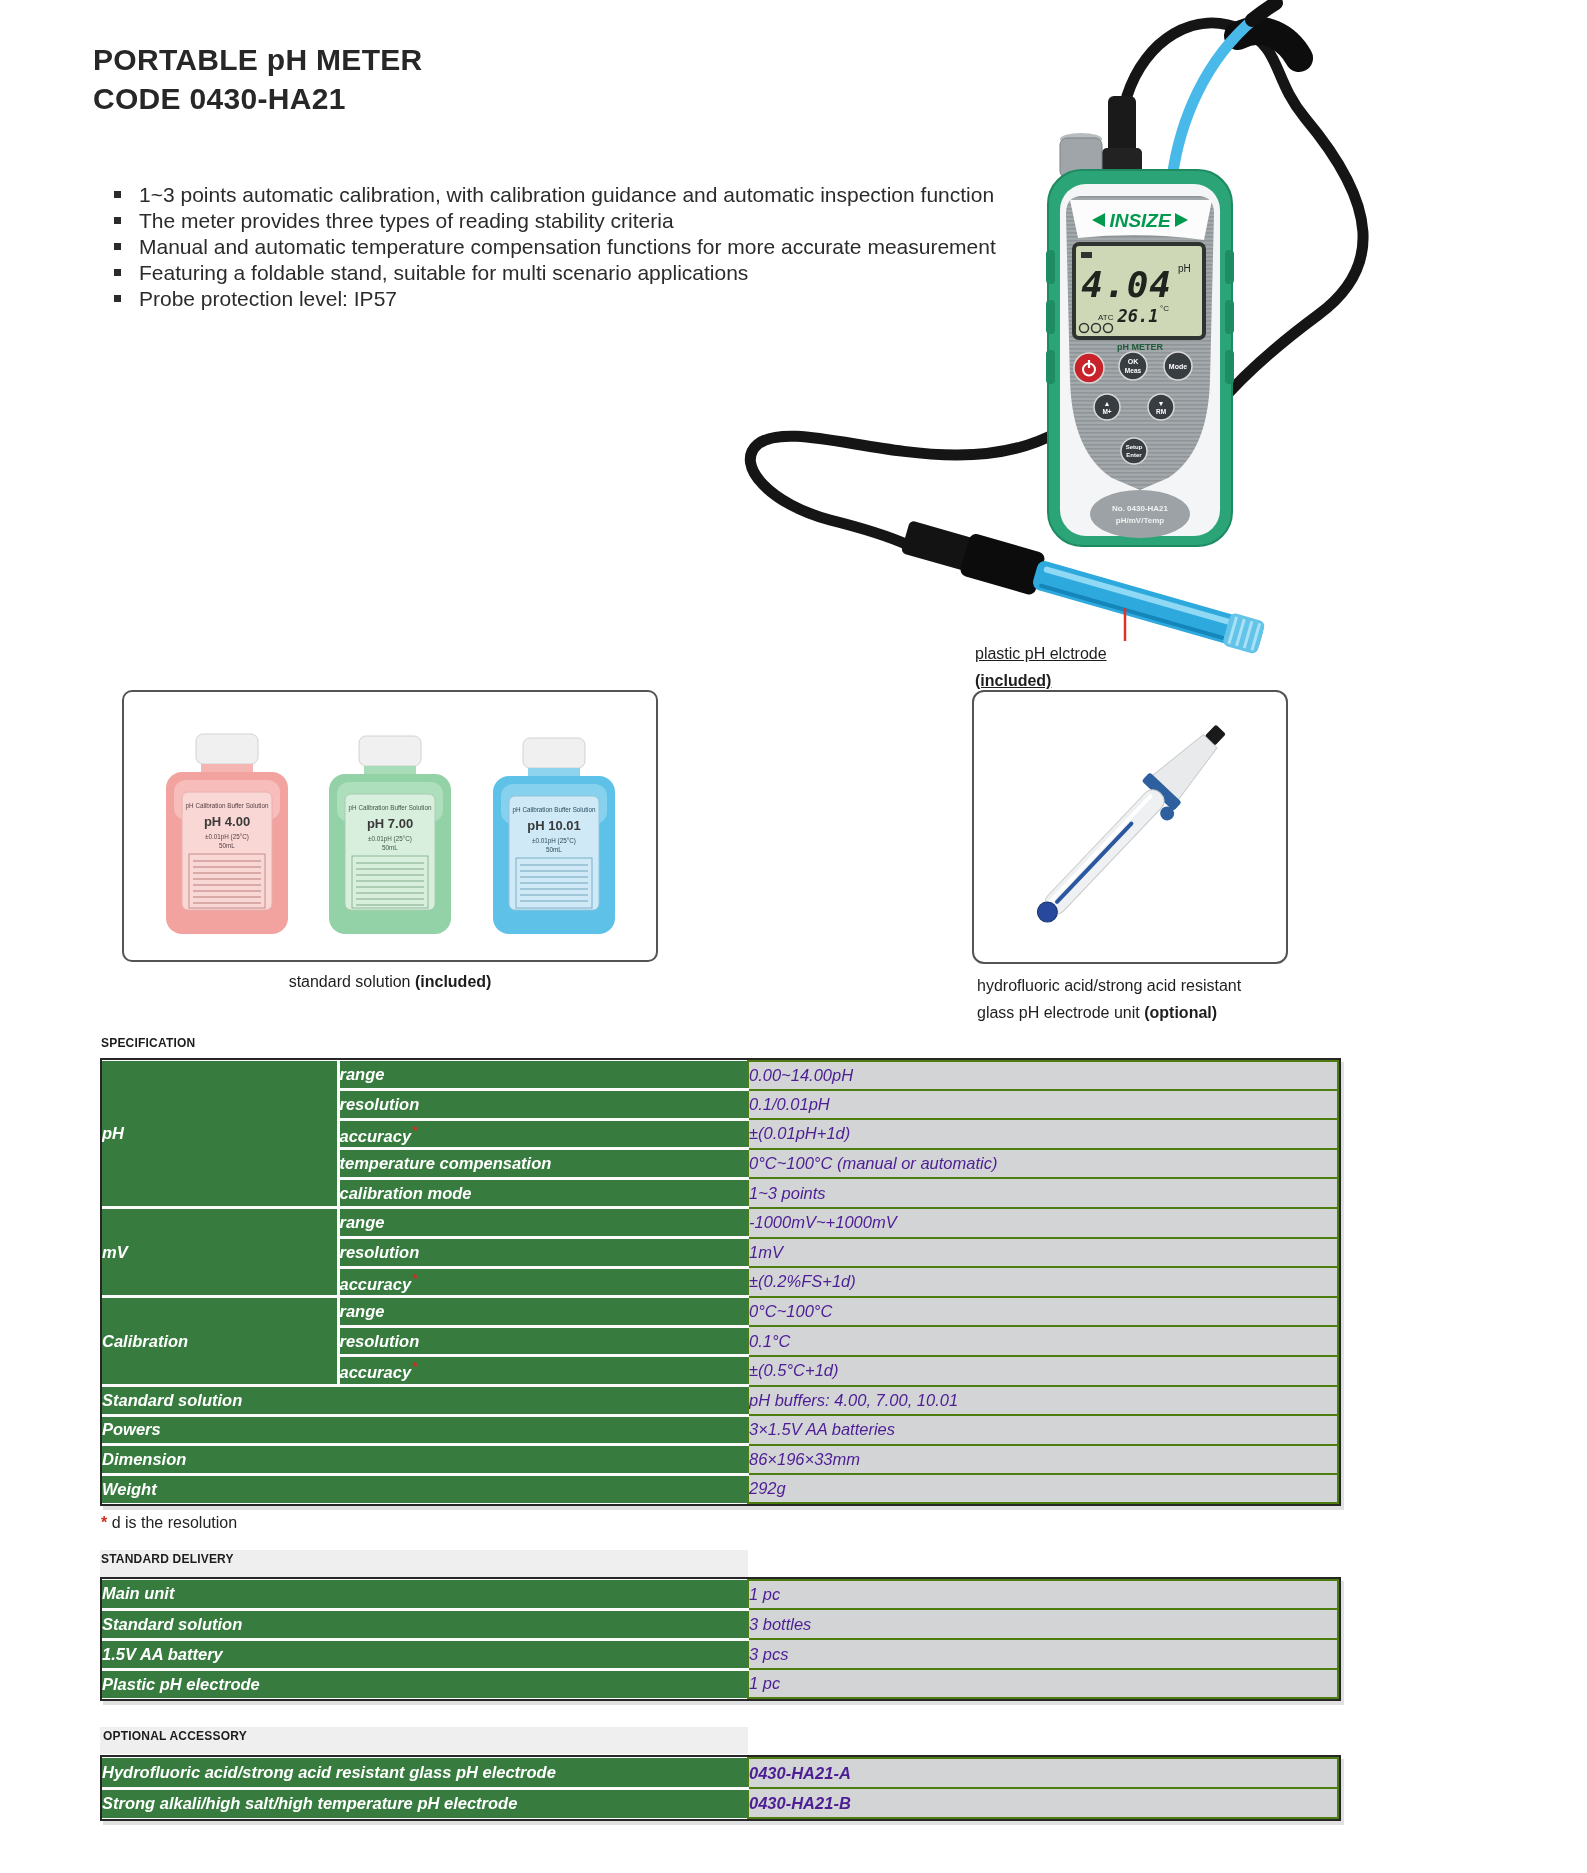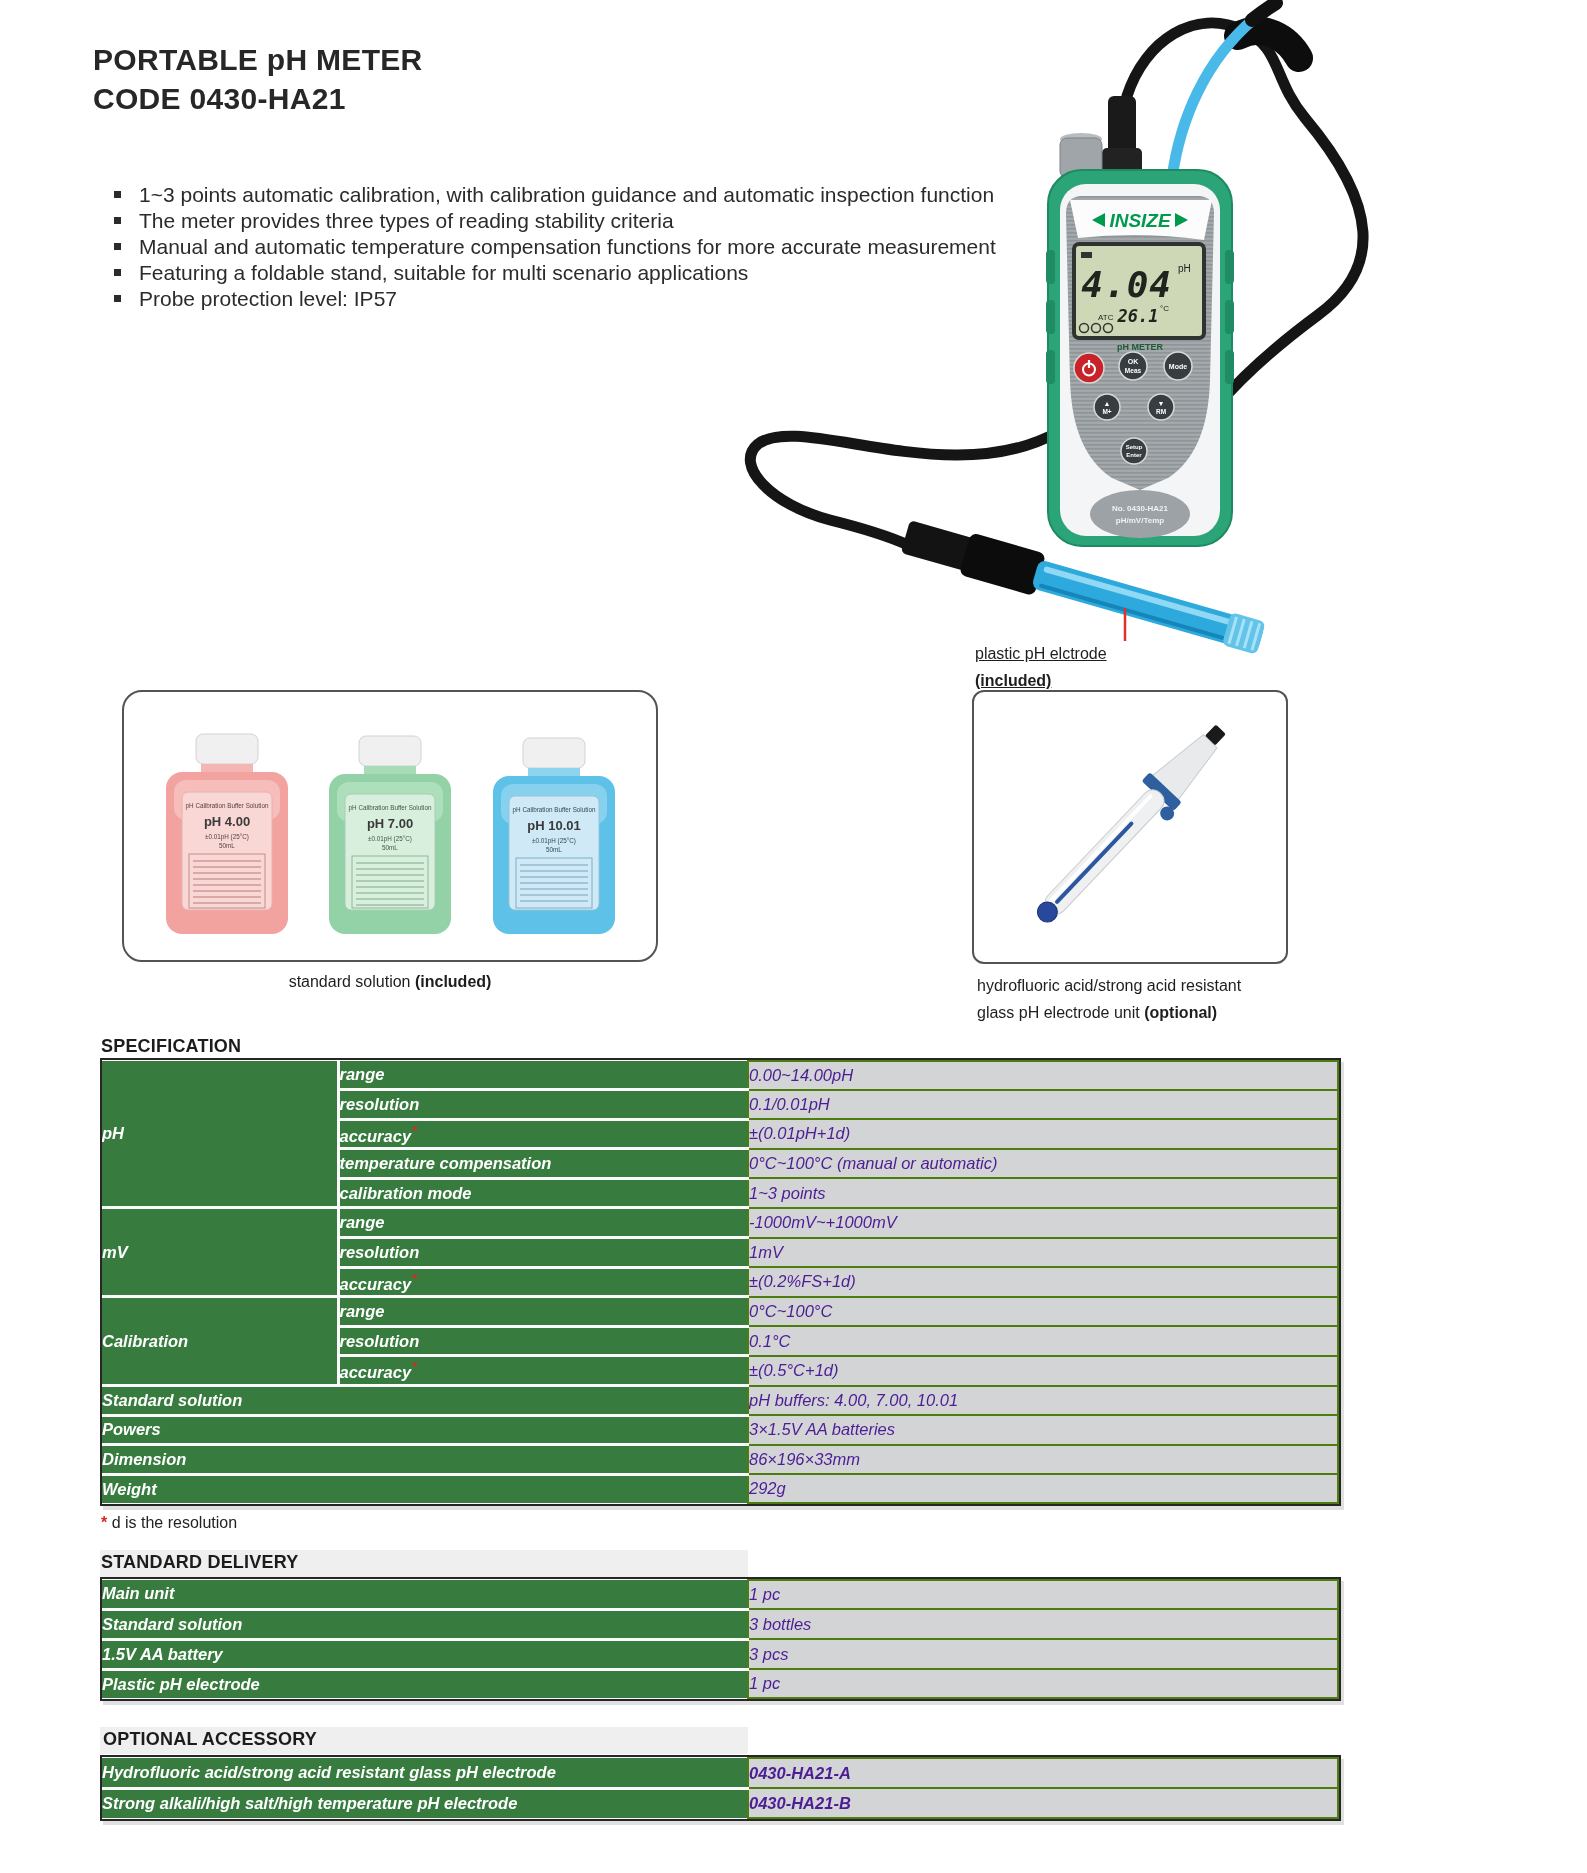--- a/index.html
+++ b/index.html
@@ -10,32 +10,32 @@
   .title{position:absolute;left:93px;top:40px;font-size:30px;font-weight:bold;
          line-height:39px;color:#272727;letter-spacing:.3px;}
 
   
   .features{position:absolute;left:112px;top:182px;margin:0;padding:0;list-style:none;
             font-size:21px;line-height:26px;color:#2b2b2b;}
   .features li{position:relative;padding-left:27px;}
   .features li::before{content:"";position:absolute;left:2px;top:9px;width:7px;height:7px;background:#2b2b2b;}
 
   
-  .figbox{position:absolute;border:2px solid #545454;border-radius:20px;background:#fff;}
+  .figbox{position:absolute;border:2px solid #545454;border-radius:10px;background:#fff;}
   #bottles-box{left:122px;top:690px;width:532px;height:268px;}
   #electrode-box{left:972px;top:690px;width:312px;height:270px;border-radius:12px;}
 
   .caption{position:absolute;font-size:16px;line-height:27px;color:#1e1e1e;}
   .caption b{font-weight:bold;}
   #probe-caption{left:975px;top:640px;width:300px;text-decoration:underline;}
   #bottles-caption{left:122px;top:968px;width:536px;text-align:center;}
   #glass-caption{left:977px;top:972px;width:330px;text-align:left;}
 
   
-  .sec-head{position:absolute;font-size:18px;font-weight:bold;color:#1c1c1c;letter-spacing:.2px;}
+  .sec-head{position:absolute;font-size:12px;font-weight:bold;color:#1c1c1c;letter-spacing:.2px;}
   .head-band{position:absolute;width:648px;height:27px;background:#efefef;}
 
   
   .tbl-wrap{position:absolute;border:2px solid #262626;box-shadow:3px 4px 0 rgba(0,0,0,0.12);background:#fff;}
   table{border-collapse:collapse;table-layout:fixed;}
   td{font-size:16.5px;padding:0 6px 0 0;vertical-align:middle;overflow:hidden;white-space:nowrap;font-style:italic;}
   td.g{background:#377c3e;color:#ffffff;font-weight:bold;
        border-bottom:3px solid #fbfbfb;border-right:3px solid #fbfbfb;}
   td.g.noR{border-right:0;}
   td.v{background:#d3d4d6;color:#4c1d95;border:2px solid #4d7c0f;}

